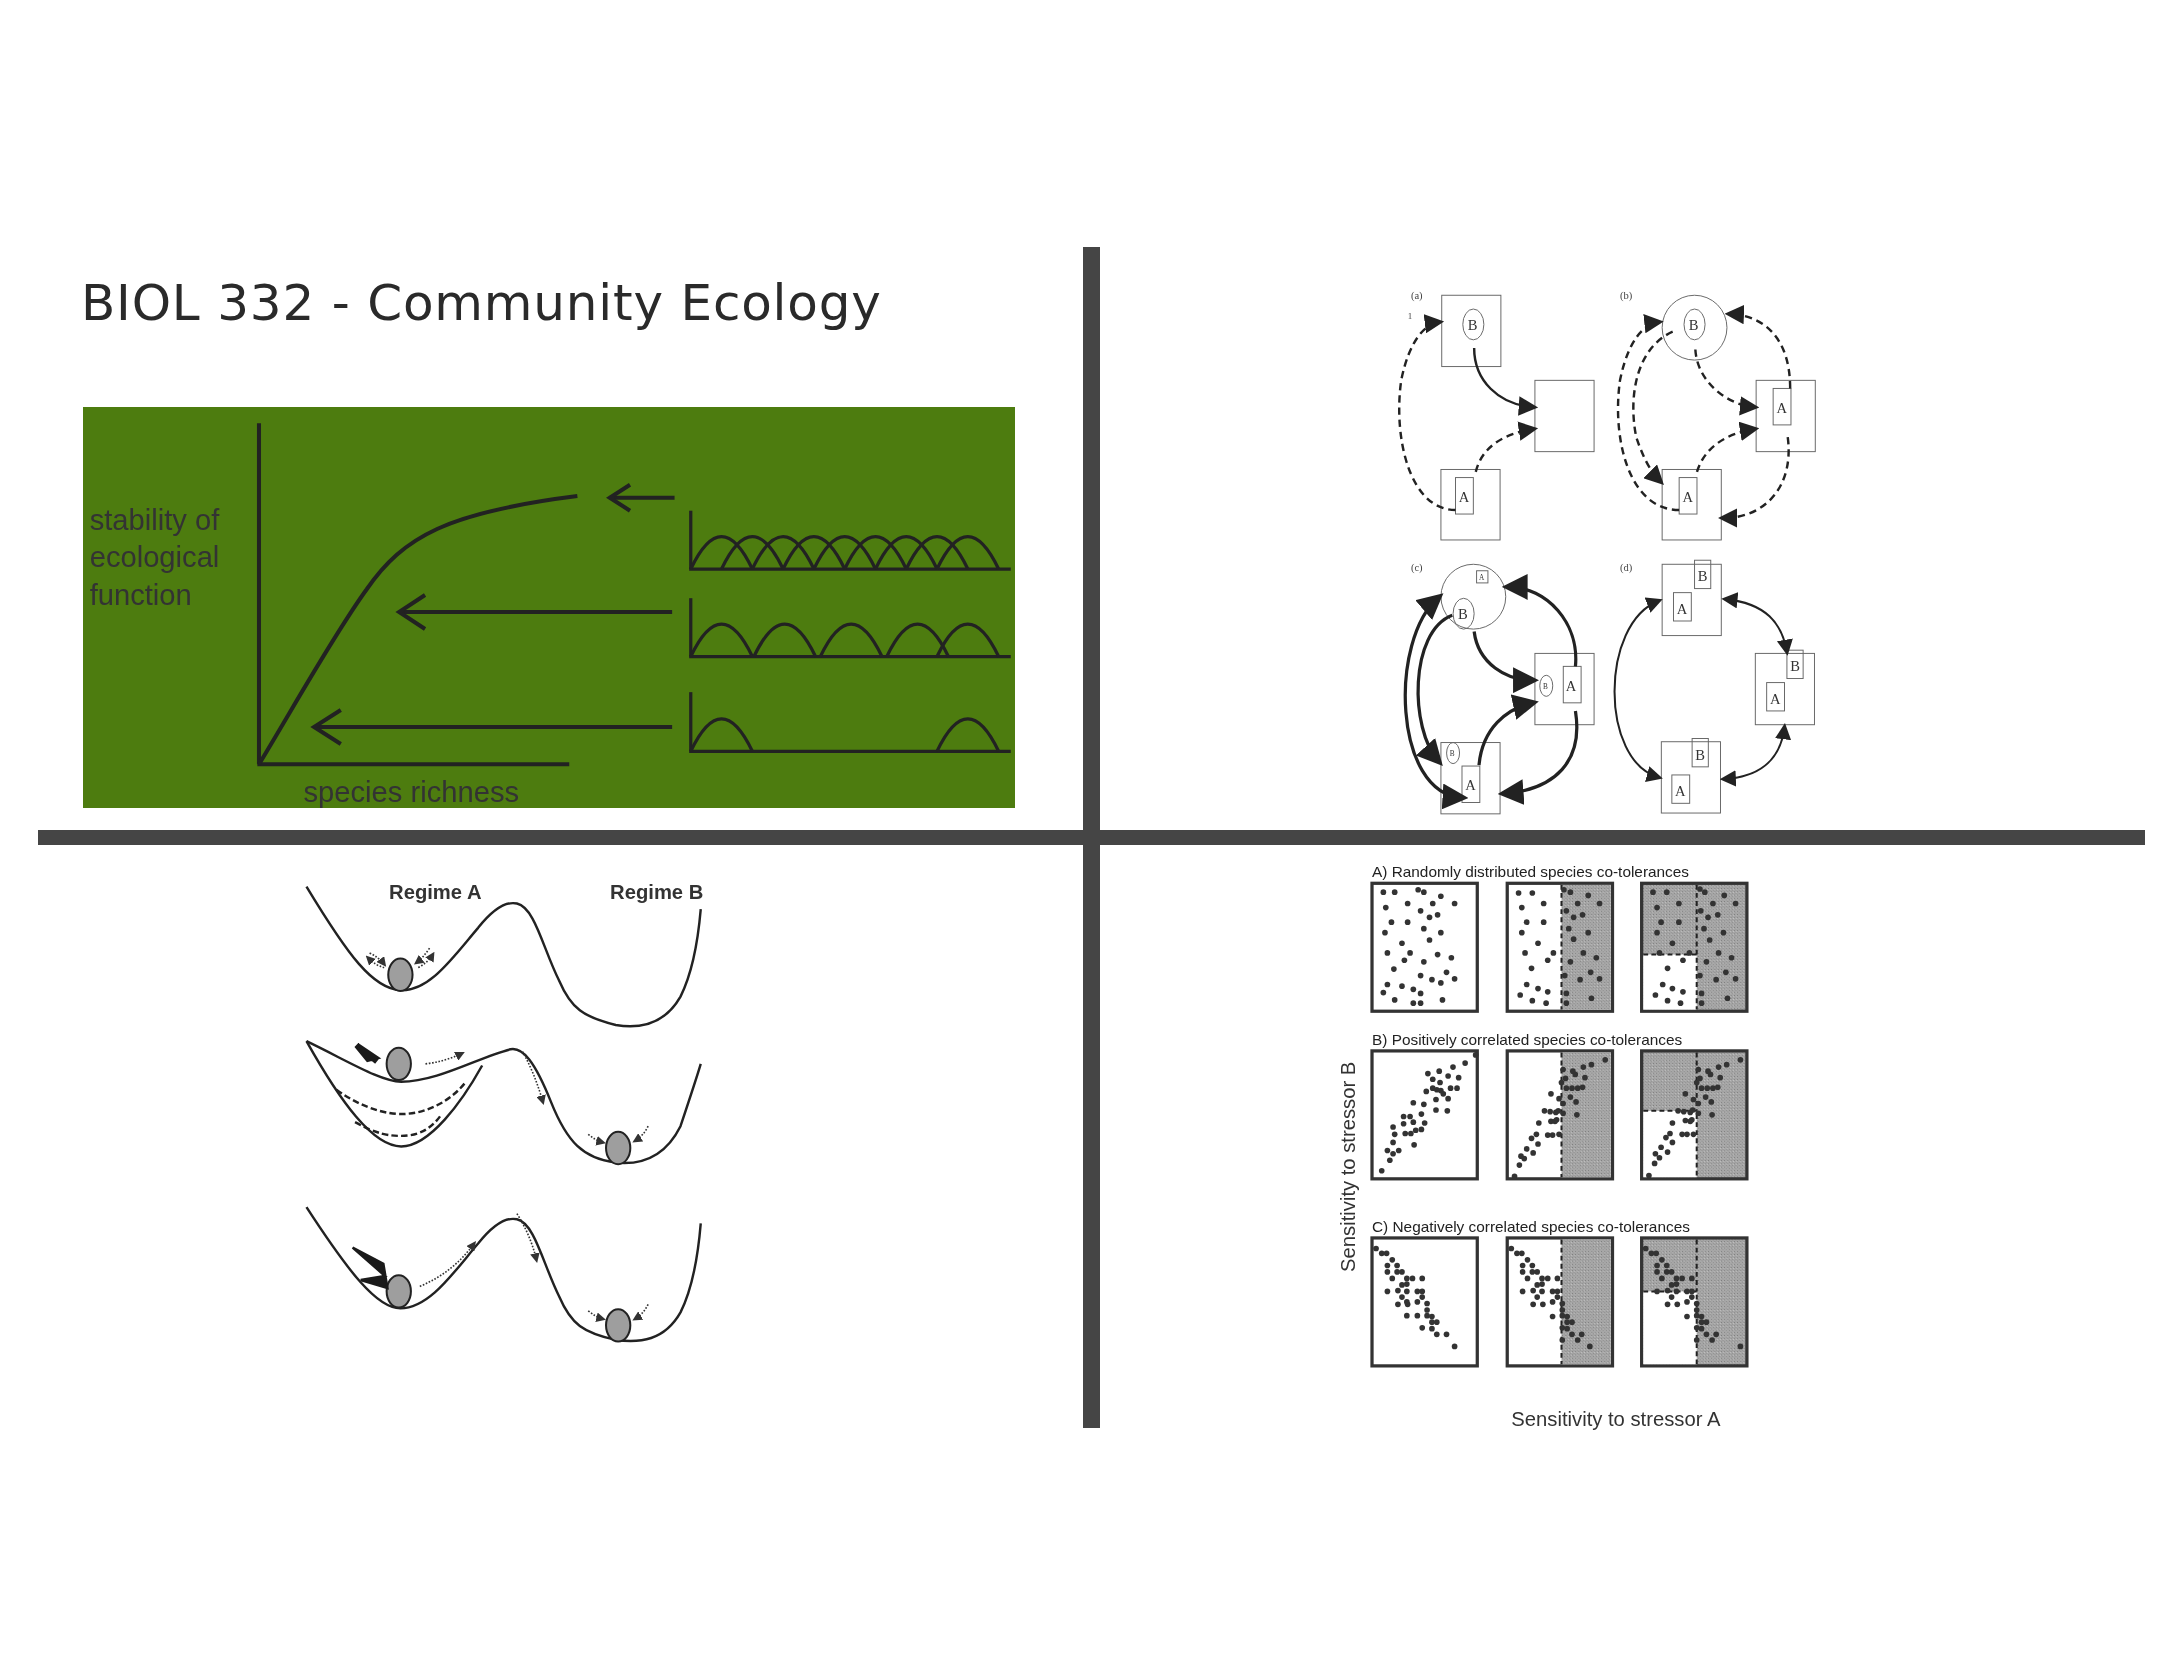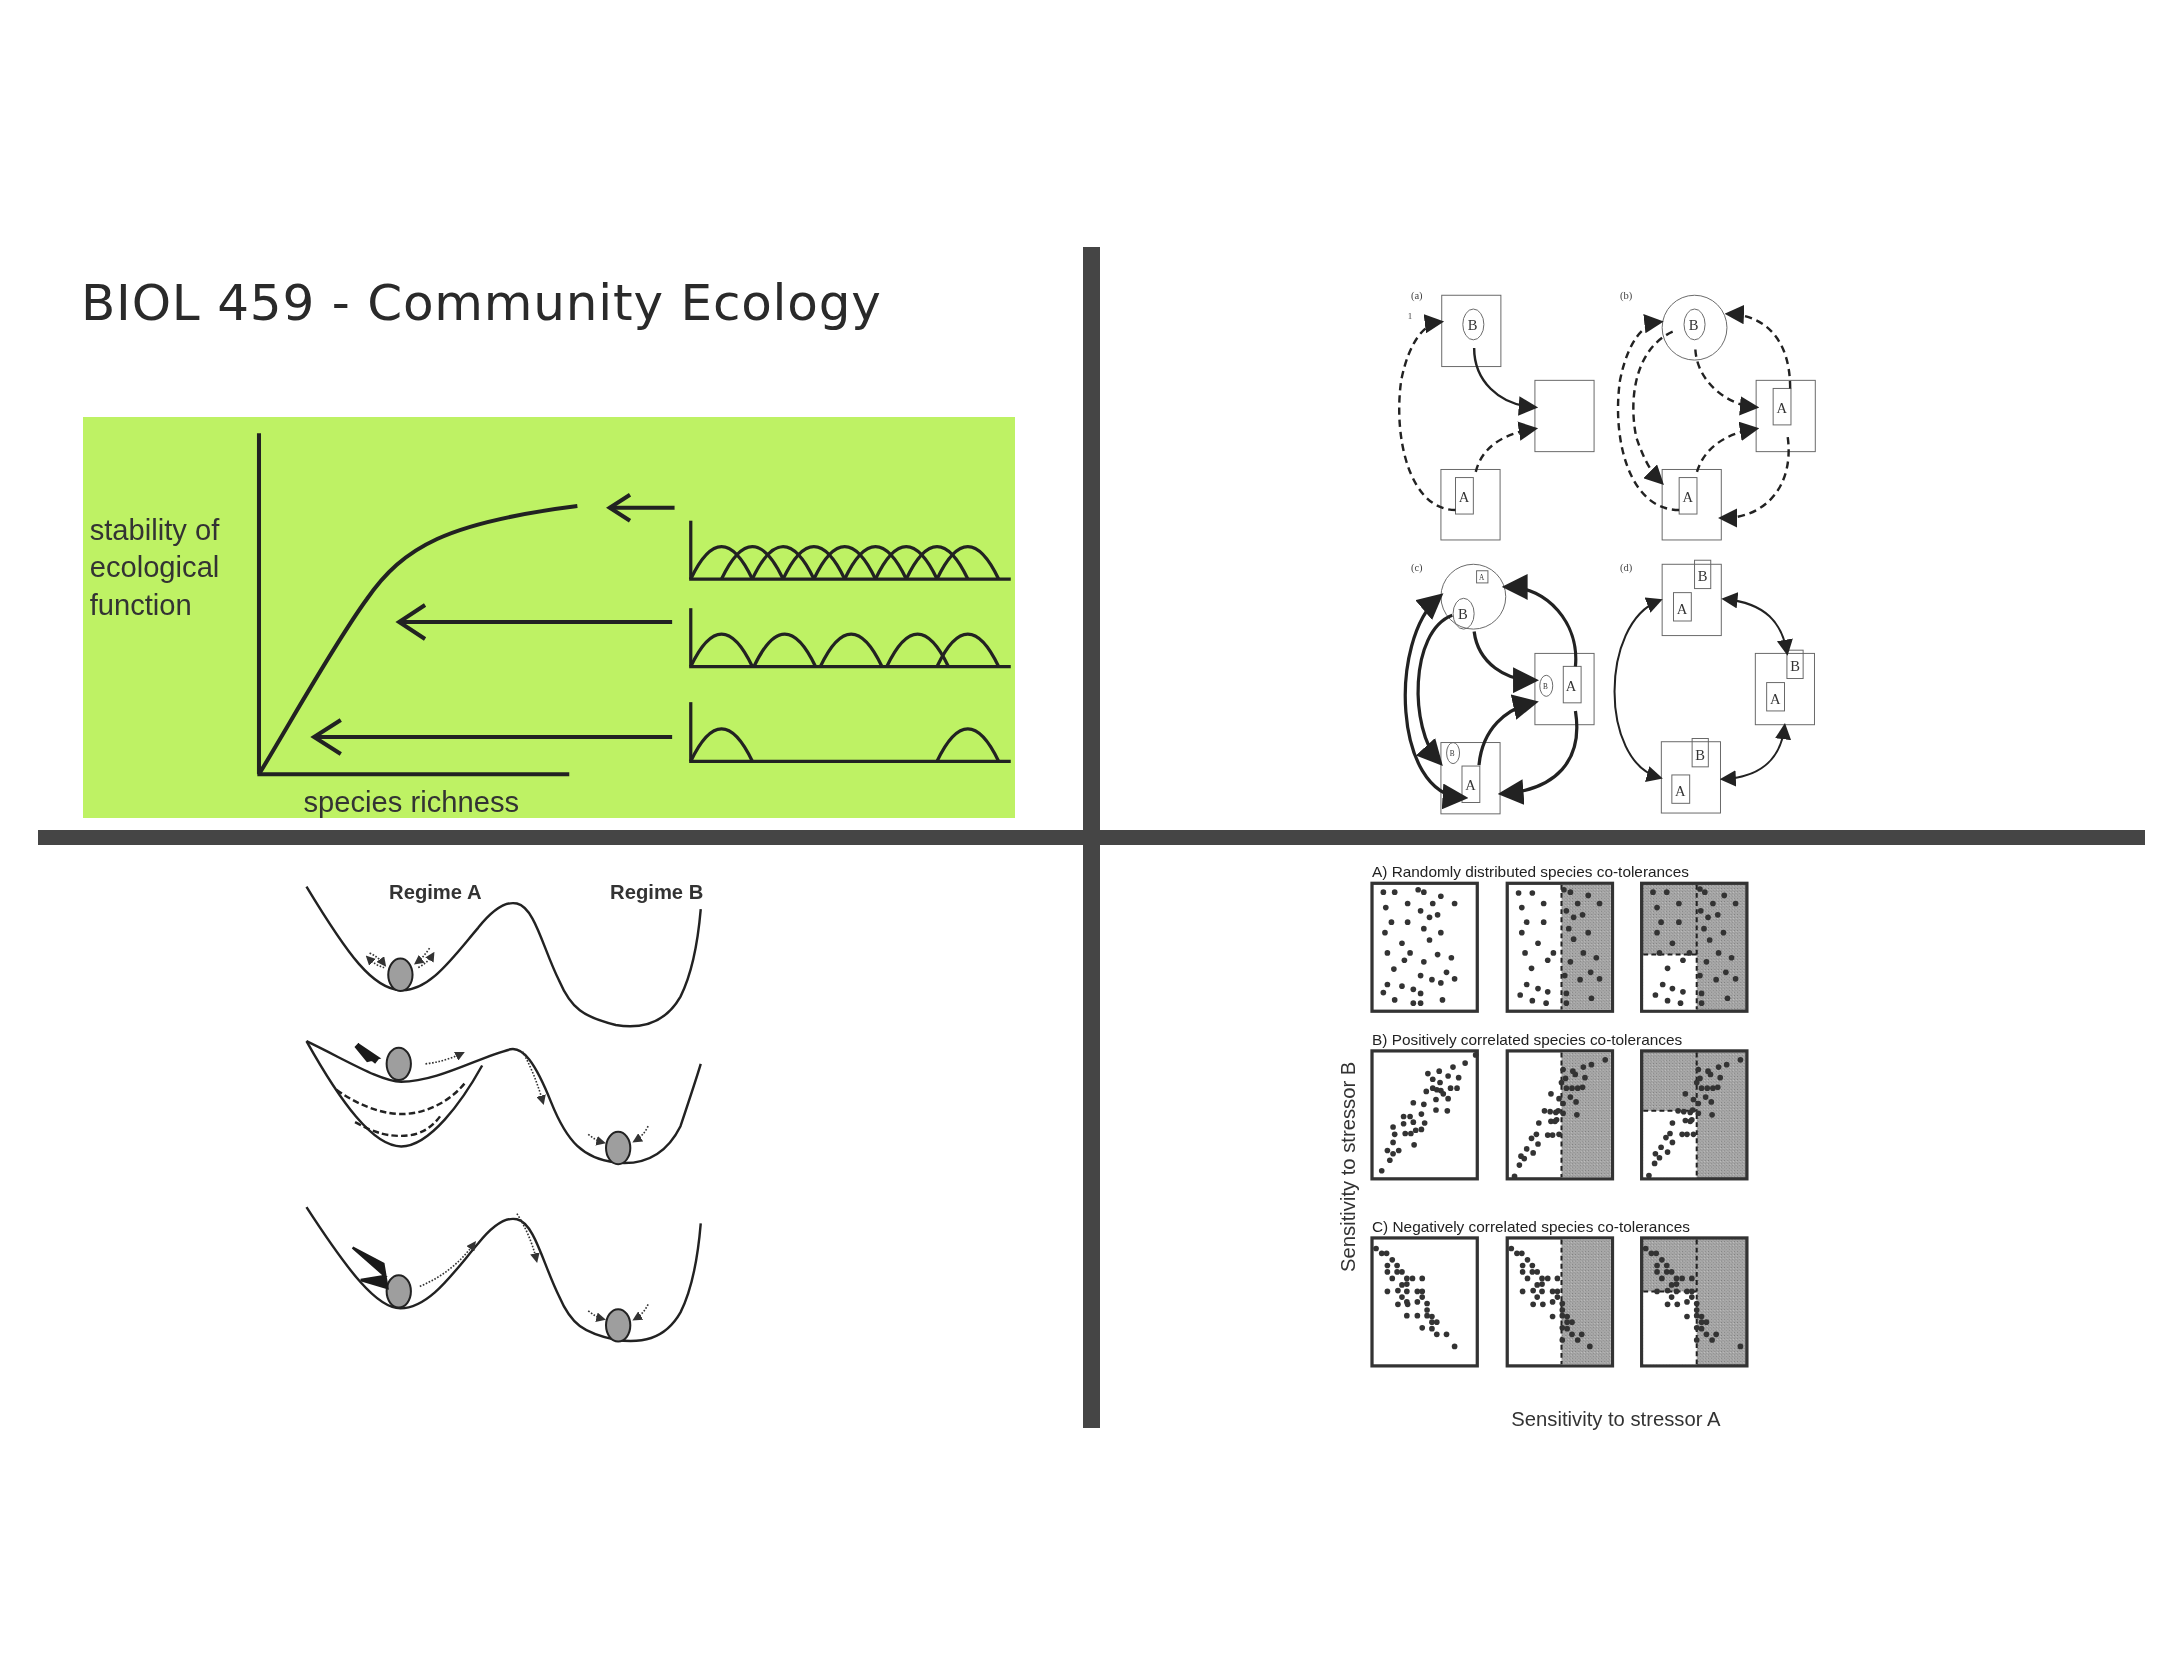--- a/index.html
+++ b/index.html
@@ -6,26 +6,26 @@
   body{width:2183px;height:1680px;position:relative;overflow:hidden;font-family:"Liberation Sans",sans-serif;color:#222;}
   .abs{position:absolute;}
   .divider{position:absolute;background:#454545;}
   #title{position:absolute;left:81px;top:274px;font-family:"DejaVu Sans",sans-serif;font-size:50px;color:#2a2a2a;letter-spacing:0.8px;white-space:nowrap;}
   svg text{font-family:"Liberation Sans",sans-serif;}
   .serif{font-family:"Liberation Serif",serif;}
 </style>
 </head>
 <body>
 
-<div id="title">BIOL 459 - Community Ecology</div>
+<div id="title">BIOL 332 - Community Ecology</div>
 
 <div class="divider" style="left:1083px;top:247px;width:17px;height:1181px;"></div>
 <div class="divider" style="left:38px;top:830px;width:2107px;height:15.4px;"></div>
 
-<div class="abs" style="left:83px;top:417px;width:932px;height:401px;background:#bef264;">
+<div class="abs" style="left:83px;top:407px;width:932px;height:401px;background:#4d7c0f;">
   <svg width="932" height="401" viewBox="0 0 1150 495">
 
     <text x="8" y="152" font-size="36" fill="#333">stability of</text>
     <text x="8" y="198" font-size="36" fill="#333">ecological</text>
     <text x="8" y="244" font-size="36" fill="#333">function</text>
 
     <g>
       <line x1="217" y1="20" x2="217" y2="441" stroke="#222" stroke-width="5"></line>
       <line x1="215" y1="441" x2="600" y2="441" stroke="#222" stroke-width="5"></line>
     </g>

